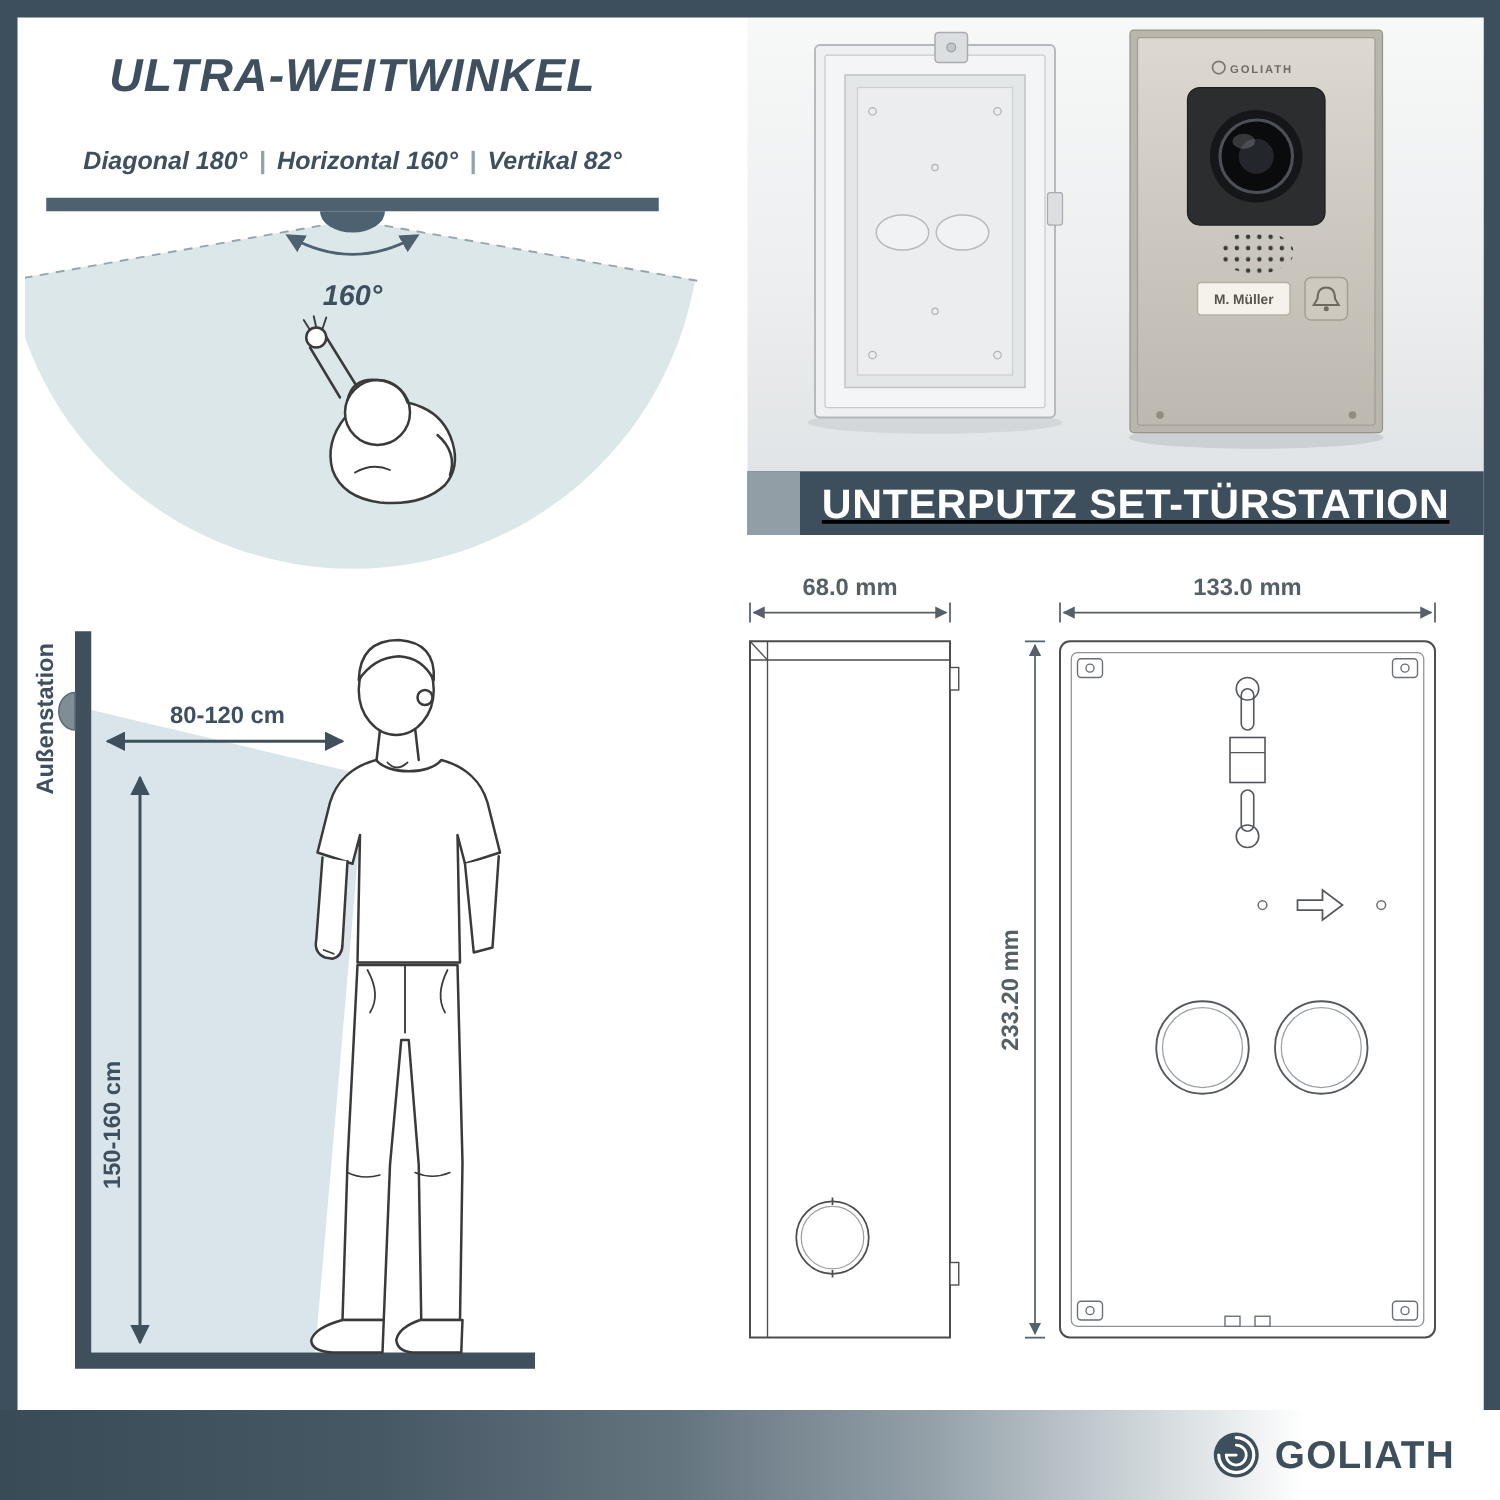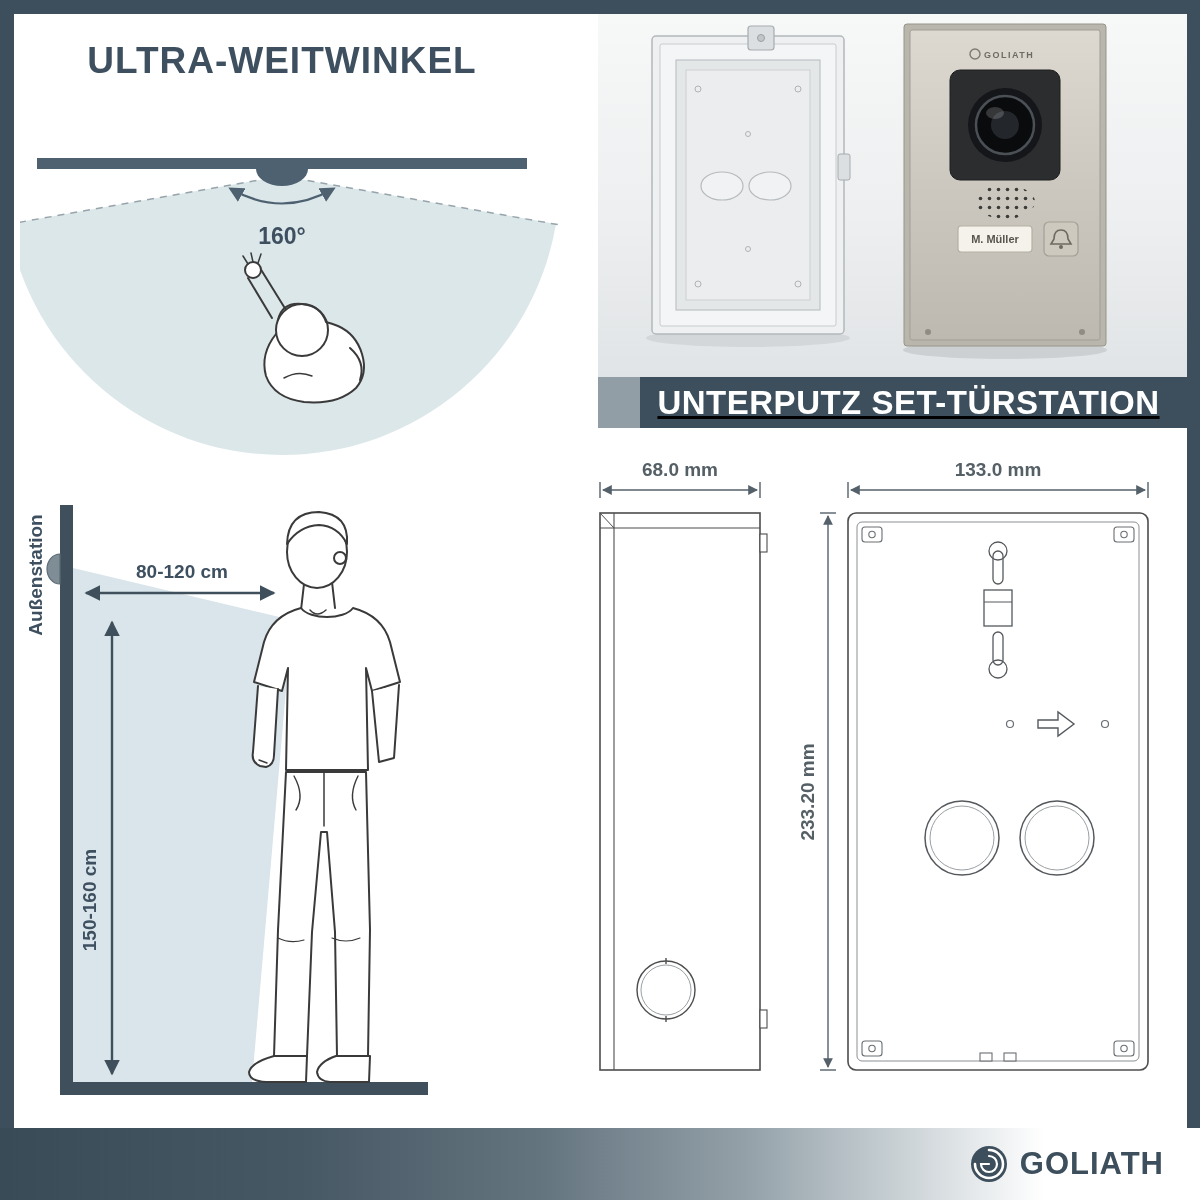--- a/index.html
+++ b/index.html
@@ -4,21 +4,21 @@
 <style>
   * { box-sizing: border-box; }
   html, body { margin:0; padding:0; }
   body { width:1200px; height:1200px; font-family:"Liberation Sans", sans-serif; background:#ffffff; }
   .page { position:relative; width:1200px; height:1200px; overflow:hidden; background:#ffffff; }
   .edge { position:absolute; background:#3d4f5c; z-index:1; }
   .edge-top { left:0; top:0; width:1200px; height:14px; }
   .edge-left { left:0; top:0; width:14px; height:1200px; }
   .edge-right { right:0; top:0; width:13px; height:1200px; }
 
-  .section-ww { position:absolute; left:20px; top:30px; width:580px; height:442px; }
+  .section-ww { position:absolute; left:20px; top:30px; width:580px; height:442px;font-style:italic; }
   .ww-title { position:absolute; left:0; top:10px; width:524px; text-align:center;
               font-size:37px; font-weight:bold; color:#3e5060; letter-spacing:1px; }
   .ww-specs { position:absolute; left:0; top:88px; width:524px; text-align:center;
               font-size:20px; font-weight:bold; color:#3e5060; white-space:nowrap; }
   .ww-specs .sep { color:#93a1a9; padding:0 9px; }
   .ww-svg { position:absolute; left:0; top:128px; }
 
   .photo { position:absolute; left:598px; top:14px; width:589px; height:363px;
            background:linear-gradient(180deg,#f7f8f8 0%, #edeff0 55%, #e1e4e6 100%); }
   .banner { position:absolute; left:598px; top:377px; width:589px; height:51px;
@@ -47,20 +47,21 @@
 <body>
 
 <div class="page">
 
   <div class="edge edge-top"></div>
   <div class="edge edge-left"></div>
   <div class="edge edge-right"></div>
 
   <div class="section-ww">
     <div class="ww-title">ULTRA-WEITWINKEL</div>
+    <div class="ww-specs"><span>Diagonal 180°</span><span class="sep">|</span><span>Horizontal 160°</span><span class="sep">|</span><span>Vertikal 82°</span></div>
 
     <svg class="ww-svg" width="560" height="302" viewBox="0 0 560 302">
       <defs>
         <marker id="arrA" viewBox="0 0 10 10" refX="8" refY="5" markerWidth="7" markerHeight="7" orient="auto-start-reverse">
           <path d="M0,0 L10,5 L0,10 z" fill="#4e6170"></path>
         </marker>
       </defs>
       <path d="M262,18 L-12,66 A278,278 0 0 0 536,66 Z" fill="#dce7ea"></path>
       <line x1="262" y1="18" x2="-16" y2="67" stroke="#97a4ab" stroke-width="1.5" stroke-dasharray="7 6"></line>
       <line x1="262" y1="18" x2="540" y2="67" stroke="#97a4ab" stroke-width="1.5" stroke-dasharray="7 6"></line>

